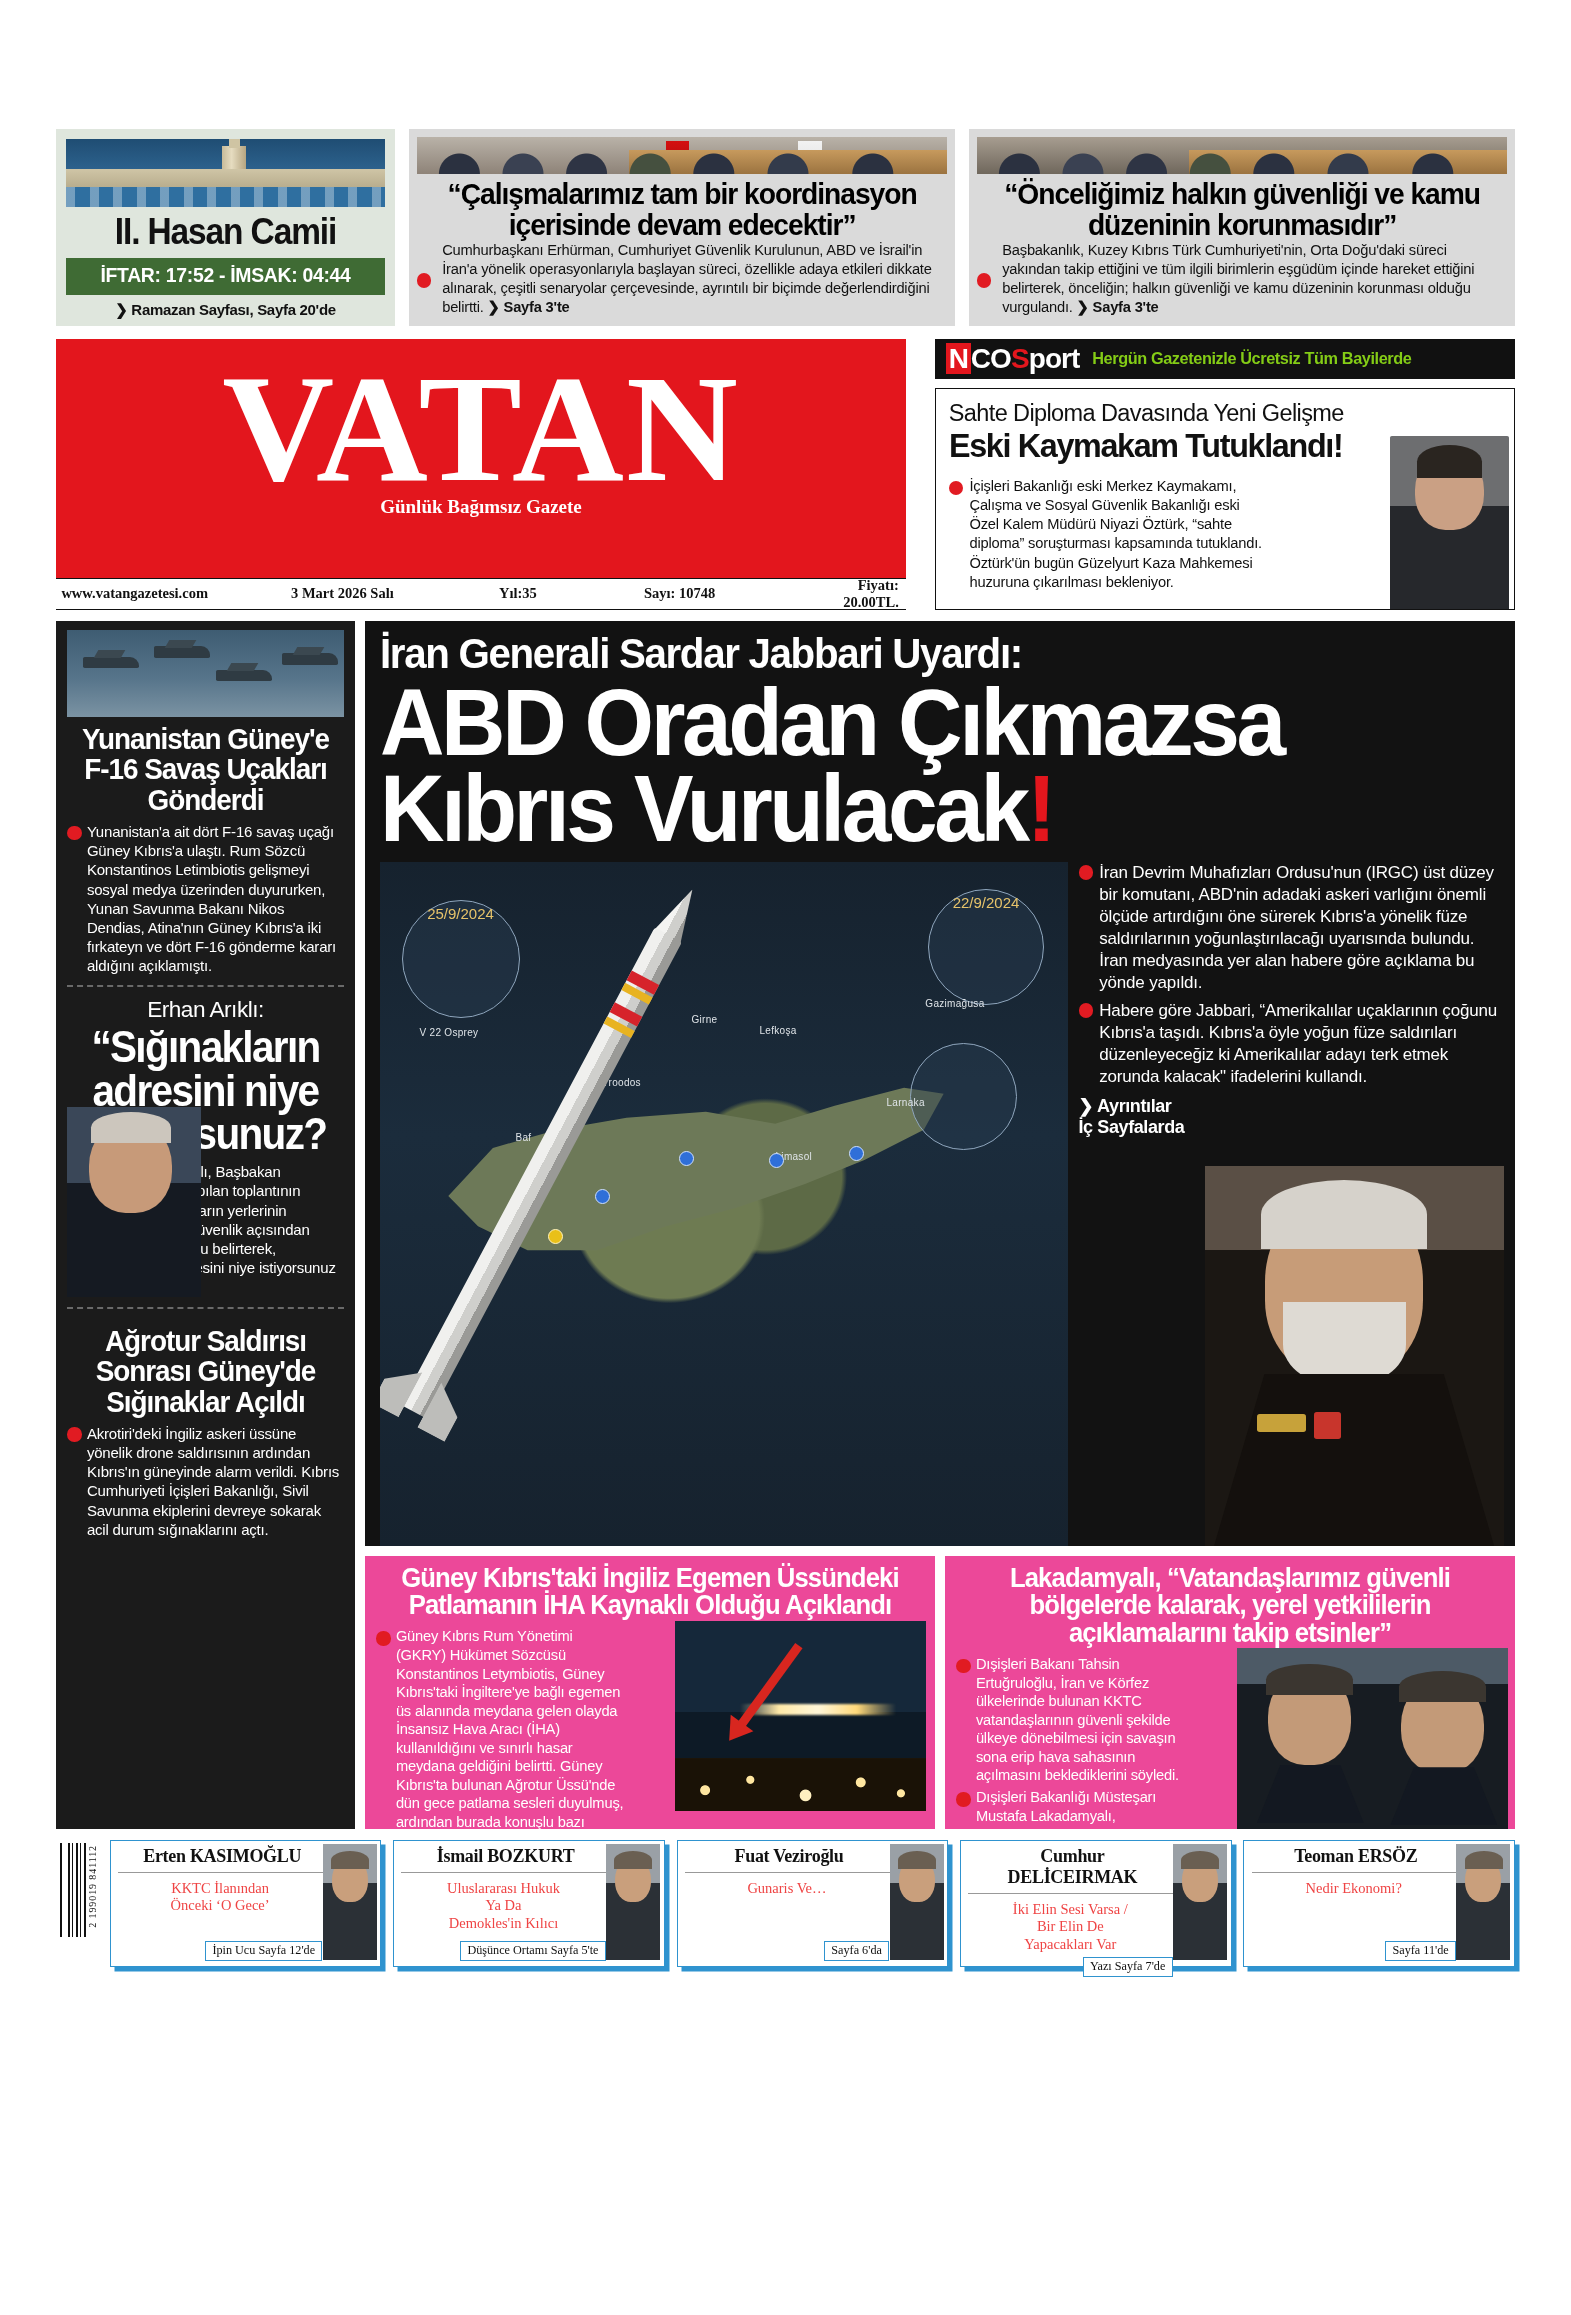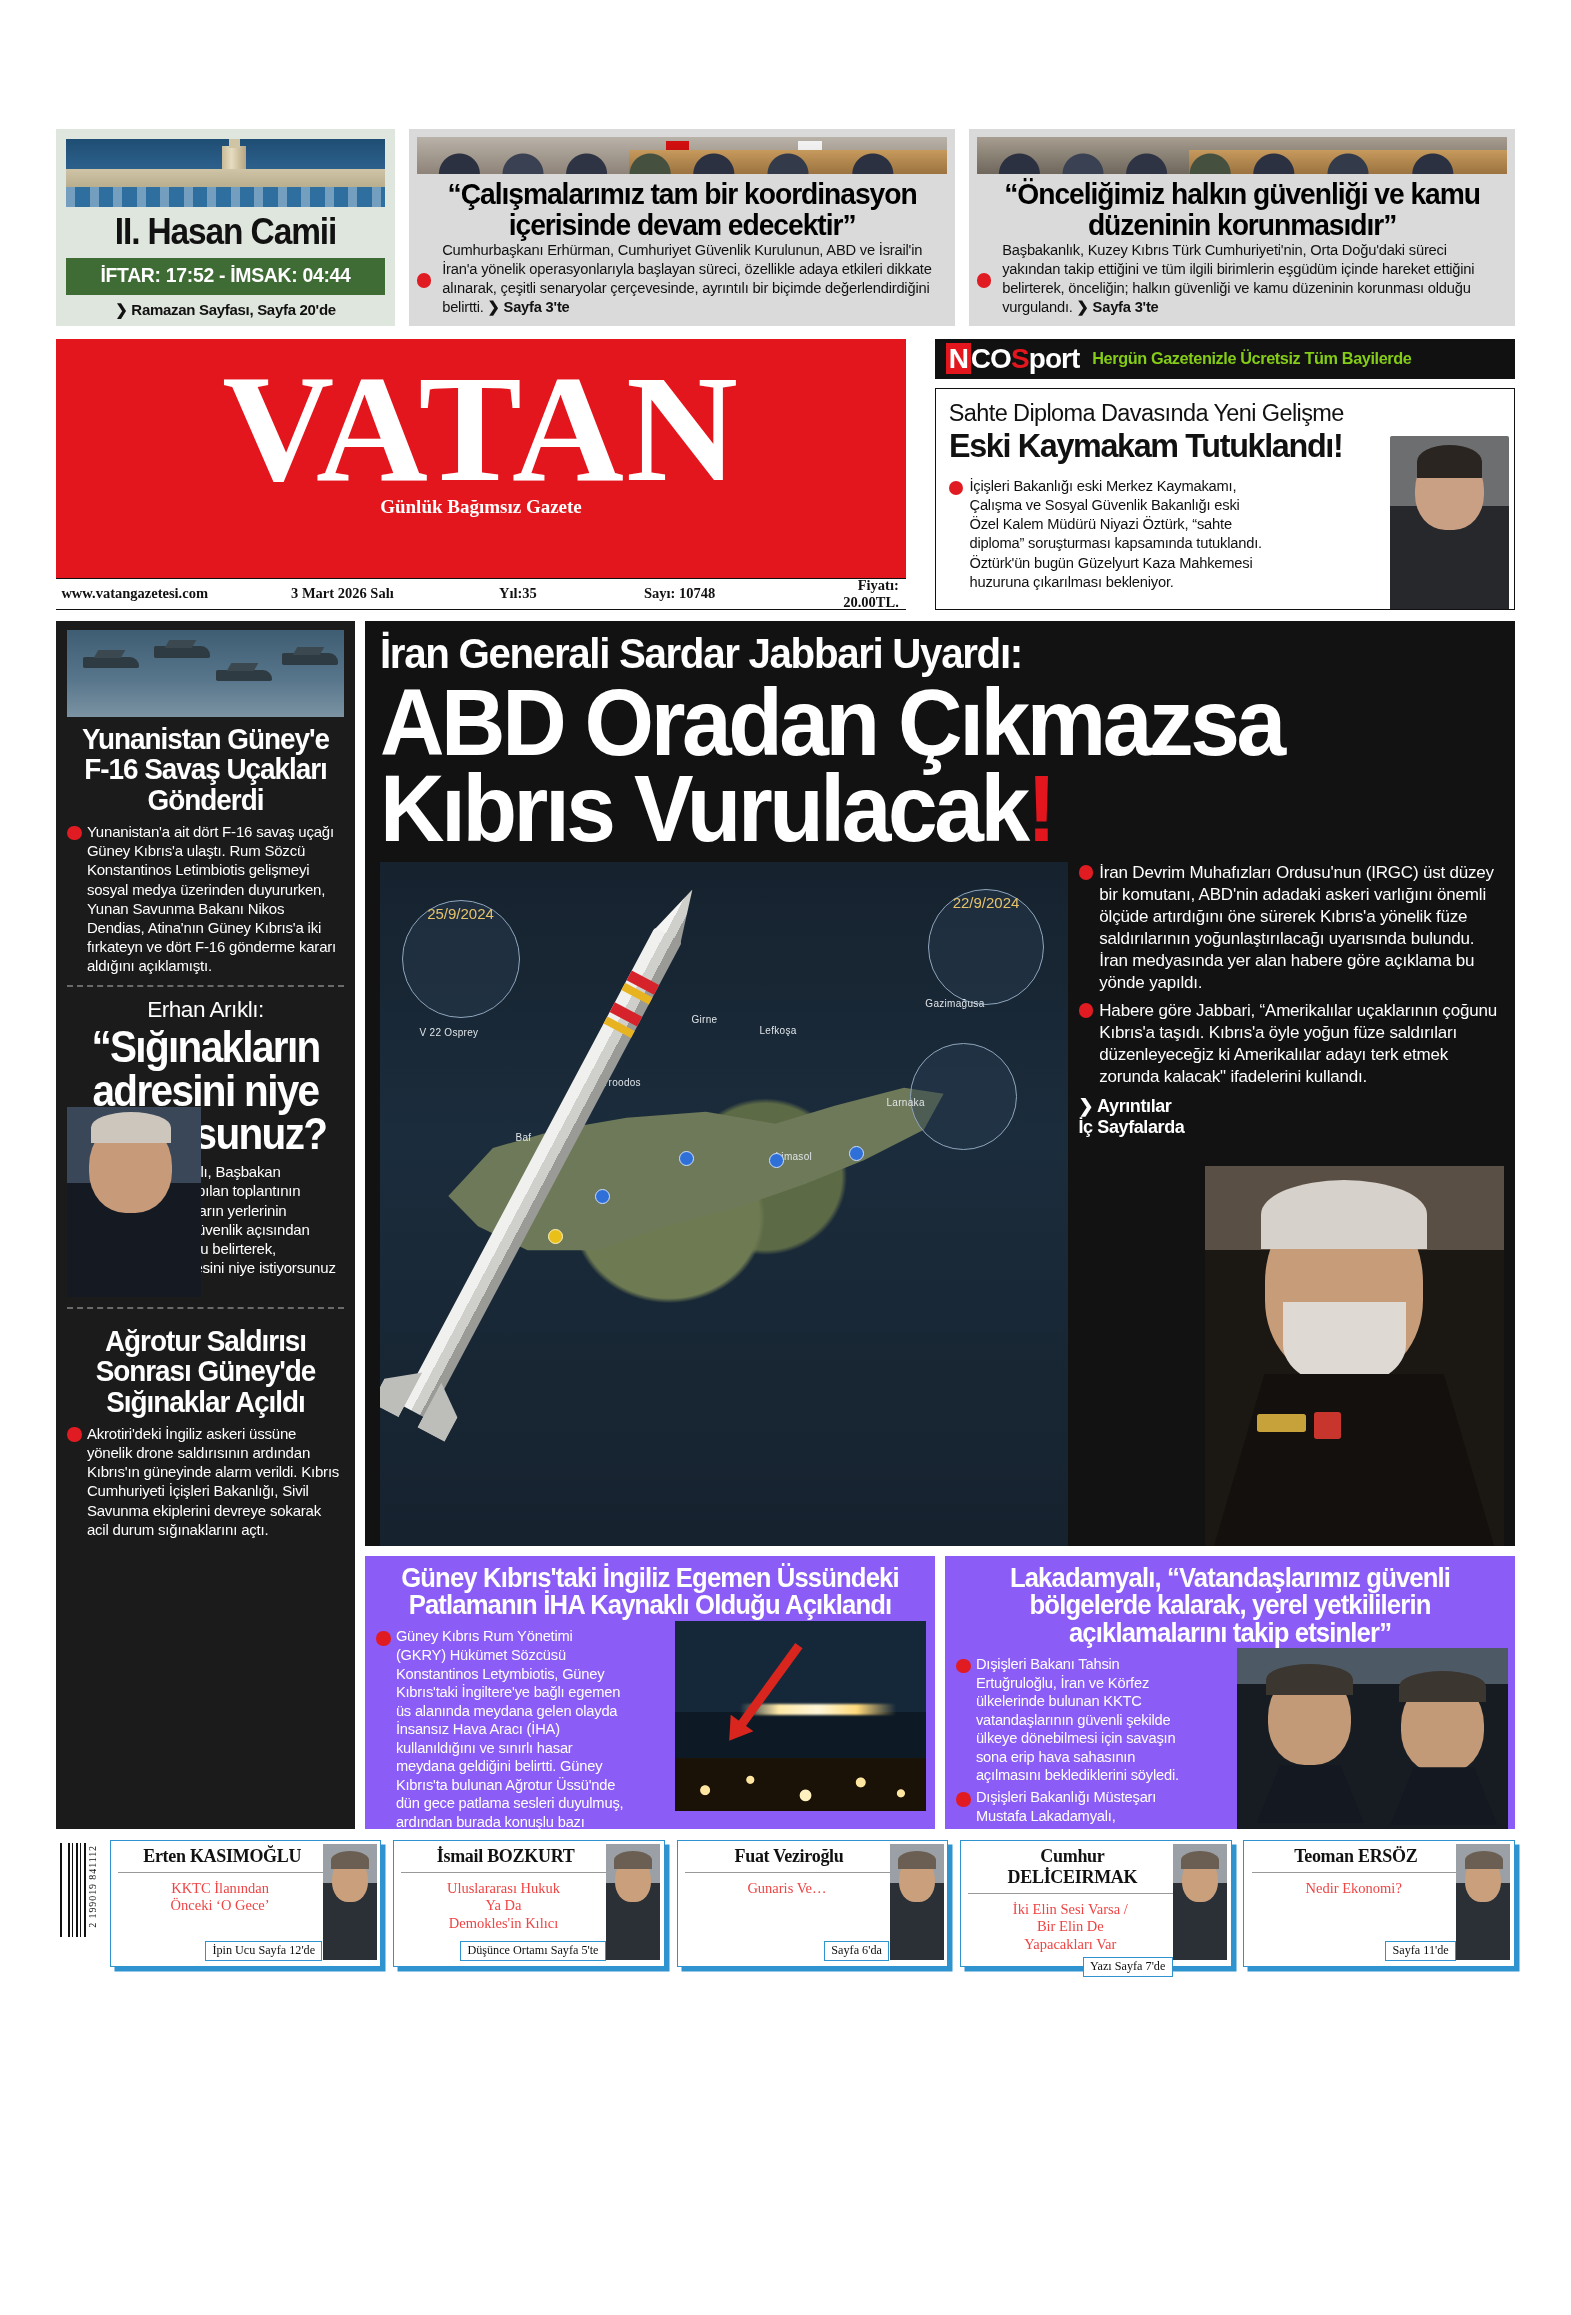--- a/index.html
+++ b/index.html
@@ -286,21 +286,21 @@
     overflow:hidden;
   }
   .gp-face { position:absolute; left:60px; top:27px; width:158px; height:185px; border-radius:48% 48% 42% 42%; background:#c79c78; }
   .gp-hair { position:absolute; left:56px; top:14.5px; width:166px; height:69px; border-radius:50% 50% 0 0; background:#d6d2cb; }
   .gp-beard { position:absolute; left:78px; top:136px; width:123px; height:85px; border-radius:0 0 50% 50%; background:#dedad3; }
   .gp-uniform { position:absolute; left:9px; bottom:0; width:280px; height:172px; background:#14100d; clip-path: polygon(18% 0, 82% 0, 100% 100%, 0 100%); }
   .gp-badge { position:absolute; left:109px; bottom:107px; width:27px; height:27px; background:#c8352c; border-radius:2.7px; }
   .gp-star { position:absolute; left:52px; bottom:114px; width:49px; height:18px; background:#c7a23a; border-radius:2.7px; }
 
   .lower-row { display:flex; gap:10px; margin-top:10px; height:273px; }
-  .lower-card { flex:1; background:#8b5cf6; padding:9px 11px; color:#fff; position:relative; overflow:hidden; }
+  .lower-card { flex:1; background:#ec4899; padding:9px 11px; color:#fff; position:relative; overflow:hidden; }
   .lower-head {
     font-weight:900; font-size:27px; line-height:1.03; letter-spacing:-0.9px;
     text-align:center; transform:scaleX(.95); transform-origin:center;
   }
   .lower-body { display:flex; gap:5.4px; margin-top:7.2px; }
   .lower-text { font-size:14.7px; line-height:1.26; letter-spacing:-0.2px; width:228px; }
   .drone-photo {
     position:absolute; right:9px; top:65px; width:251px; height:190px;
     background:linear-gradient(to bottom,#15283a 0 48%, #0d1a26 48% 72%, #1c1408 72% 100%);
     overflow:hidden;

